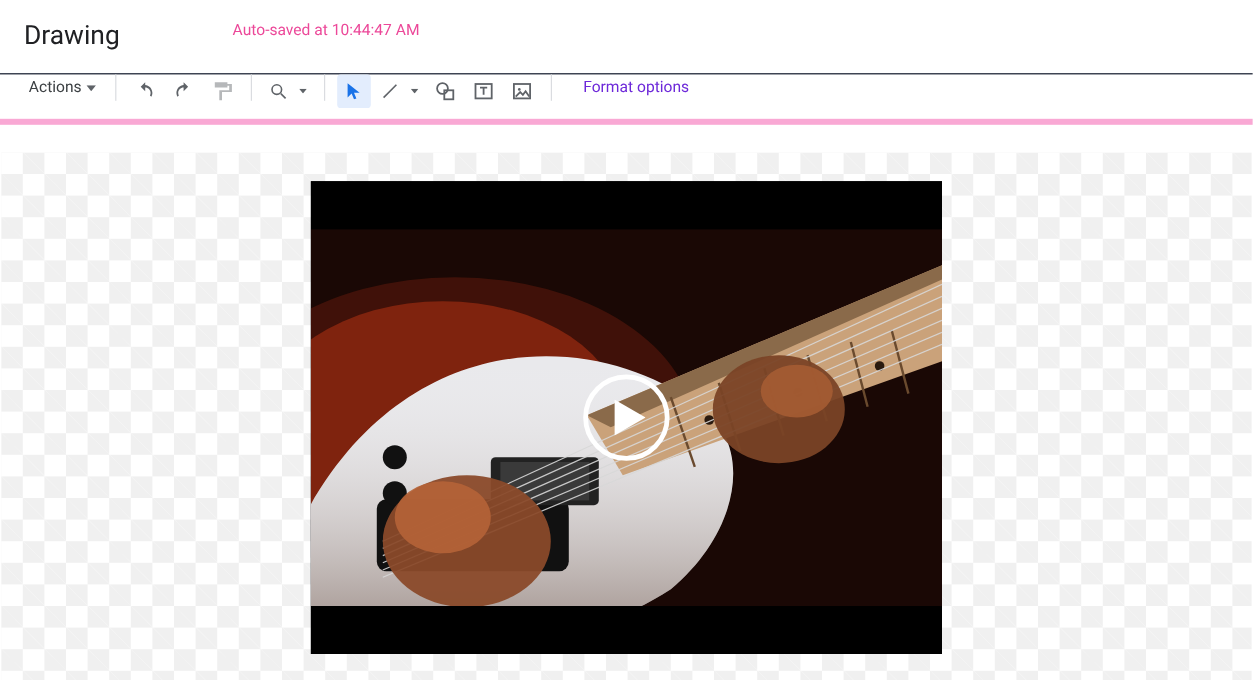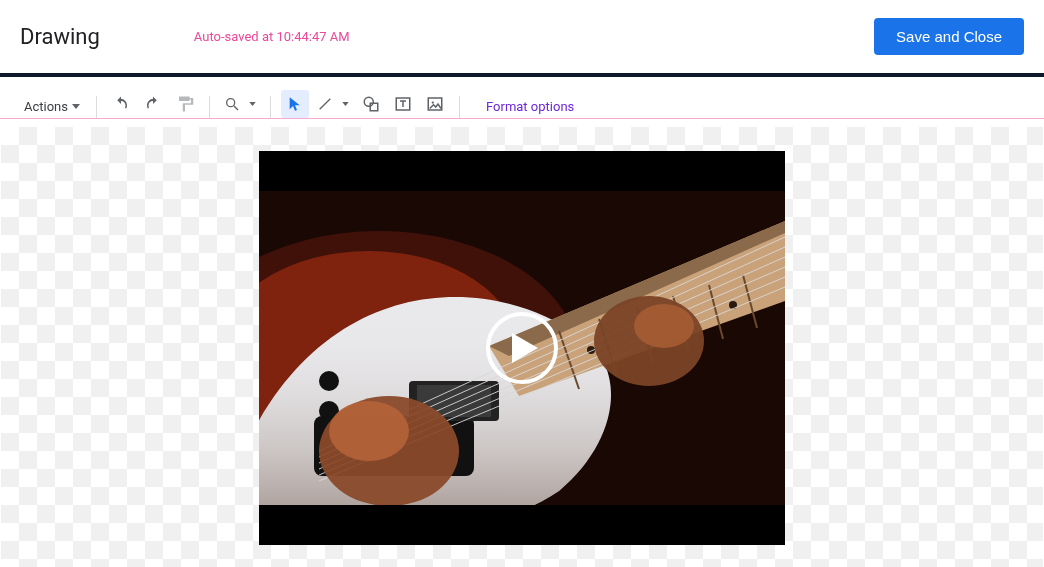--- a/index.html
+++ b/index.html
@@ -6,23 +6,22 @@
   body {
     font-family: "Google Sans", Roboto, Arial, sans-serif;
     background: #fff;
     width: 1044px;
     height: 567px;
     overflow: hidden;
     position: relative;
   }
   .header {
     display: flex;
-    align-items: center;
     padding: 18px 20px 18px 20px;
-    border-bottom: 4px solid #0f172a;
+    border-bottom: 1px solid #0f172a;
   }
   .title {
     font-size: 22px;
     color: #202124;
     font-weight: 400;
   }
   .autosave {
     margin-left: 94px;
     font-size: 13px;
     color: #ec4899;
@@ -33,24 +32,24 @@
     color: #fff;
     border: none;
     border-radius: 4px;
     padding: 10px 22px;
     font-size: 15px;
     font-weight: 500;
     cursor: pointer;
   }
   .toolbar {
     display: flex;
-    align-items: flex-end;
+    align-items: flex-start;
     height: 42px;
     padding: 0 18px;
-    border-bottom: 1px solid #f9a8d4;
+    border-bottom: 5px solid #f9a8d4;
     gap: 4px;
     font-size: 13px;
     color: #3c4043;
   }
   .toolbar .actions-btn {
     display: flex;
     align-items: center;
     gap: 4px;
     padding: 4px 6px;
     cursor: pointer;
@@ -144,21 +143,20 @@
   }
   .play-overlay svg { margin-left: 5px; }
 </style>
 </head>
 <body>
 
 <div class="header">
   <div class="title">Drawing</div>
   <div class="autosave">Auto-saved at 10:44:47 AM</div>
   <div class="spacer"></div>
-  <button class="save-btn">Save and Close</button>
 </div>
 
 <div class="toolbar">
   <div class="actions-btn">
     <span>Actions</span>
     <svg width="8" height="5" viewBox="0 0 8 5">
         <path d="M0 0 L8 0 L4 5 Z" fill="#5f6368"></path>
       </svg>
   </div>
 

